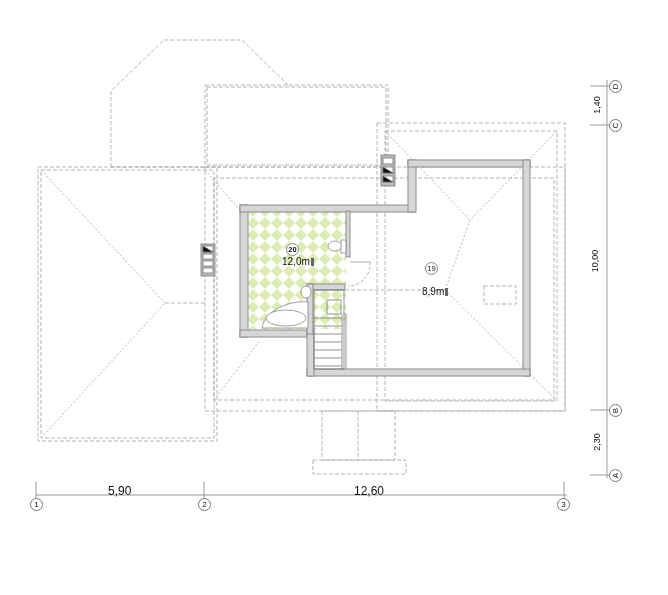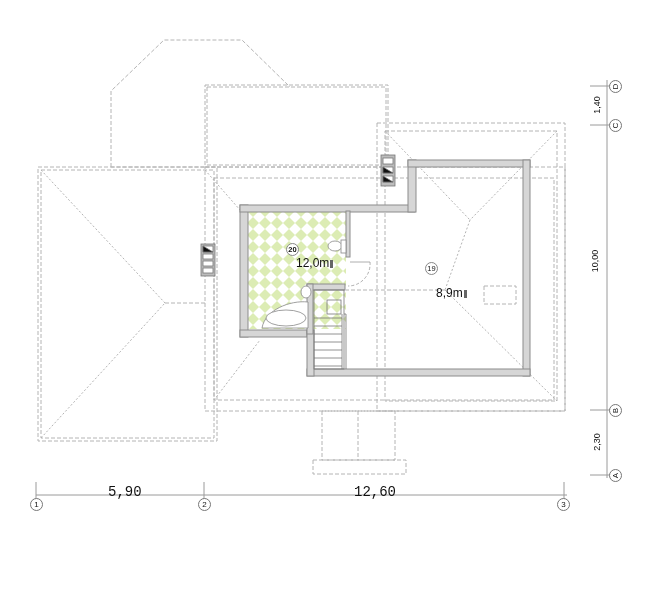--- a/index.html
+++ b/index.html
@@ -1,31 +1,31 @@
 <!DOCTYPE html>
 <html><head>
 <meta charset="utf-8">
 <style>
   html, body { margin: 0; padding: 0; background: #ffffff; }
   body { width: 668px; height: 595px; position: relative; overflow: hidden;
          font-family: "Liberation Sans", sans-serif; }
   #plan { position: absolute; left: 0; top: 0; }
-  .lbl { position: absolute; font-size: 14px; color: #111; white-space: nowrap;
-         font-family: Liberation Mono, monospace; }
+  .lbl { position: absolute; font-size: 12px; color: #111; white-space: nowrap;
+         font-family: Liberation Sans, sans-serif; }
   .vlbl { position: absolute; font-size: 9px; color: #111; white-space: nowrap;
           transform: rotate(-90deg); transform-origin: center center;
           font-family: "Liberation Sans", sans-serif; }
   .axis-bubble { position: absolute; width: 11px; height: 11px; border: 1px solid #777;
           border-radius: 50%; background: #fff; font-size: 8px; line-height: 11px;
           text-align: center; color: #111; font-family: "Liberation Sans", sans-serif; }
   .axis-bubble.rot { transform: rotate(-90deg); }
   .room-num { position: absolute; width: 11px; height: 11px; border: 1px solid #888;
           border-radius: 50%; background: #fff; font-size: 7.5px; line-height: 11px;
           text-align: center; color: #111; }
-  .room-area { position: absolute; font-size: 12px; color: #111; margin-left: 14px; }
+  .room-area { position: absolute; font-size: 10px; color: #111; }
   .area-mark { display: inline-block; width: 3px; height: 8px; background: #666; margin-left: 1px; vertical-align: -1px; }
 </style>
 </head>
 <body>
 
 <svg id="plan" width="668" height="595" viewBox="0 0 668 595" xmlns="http://www.w3.org/2000/svg">
   <defs>
     <pattern id="tiles" x="241" y="211" width="12" height="12" patternUnits="userSpaceOnUse">
       <rect width="12" height="12" fill="#dcecb4"></rect>
       <polygon points="6,0 12,6 6,12 0,6" fill="#ffffff"></polygon>

